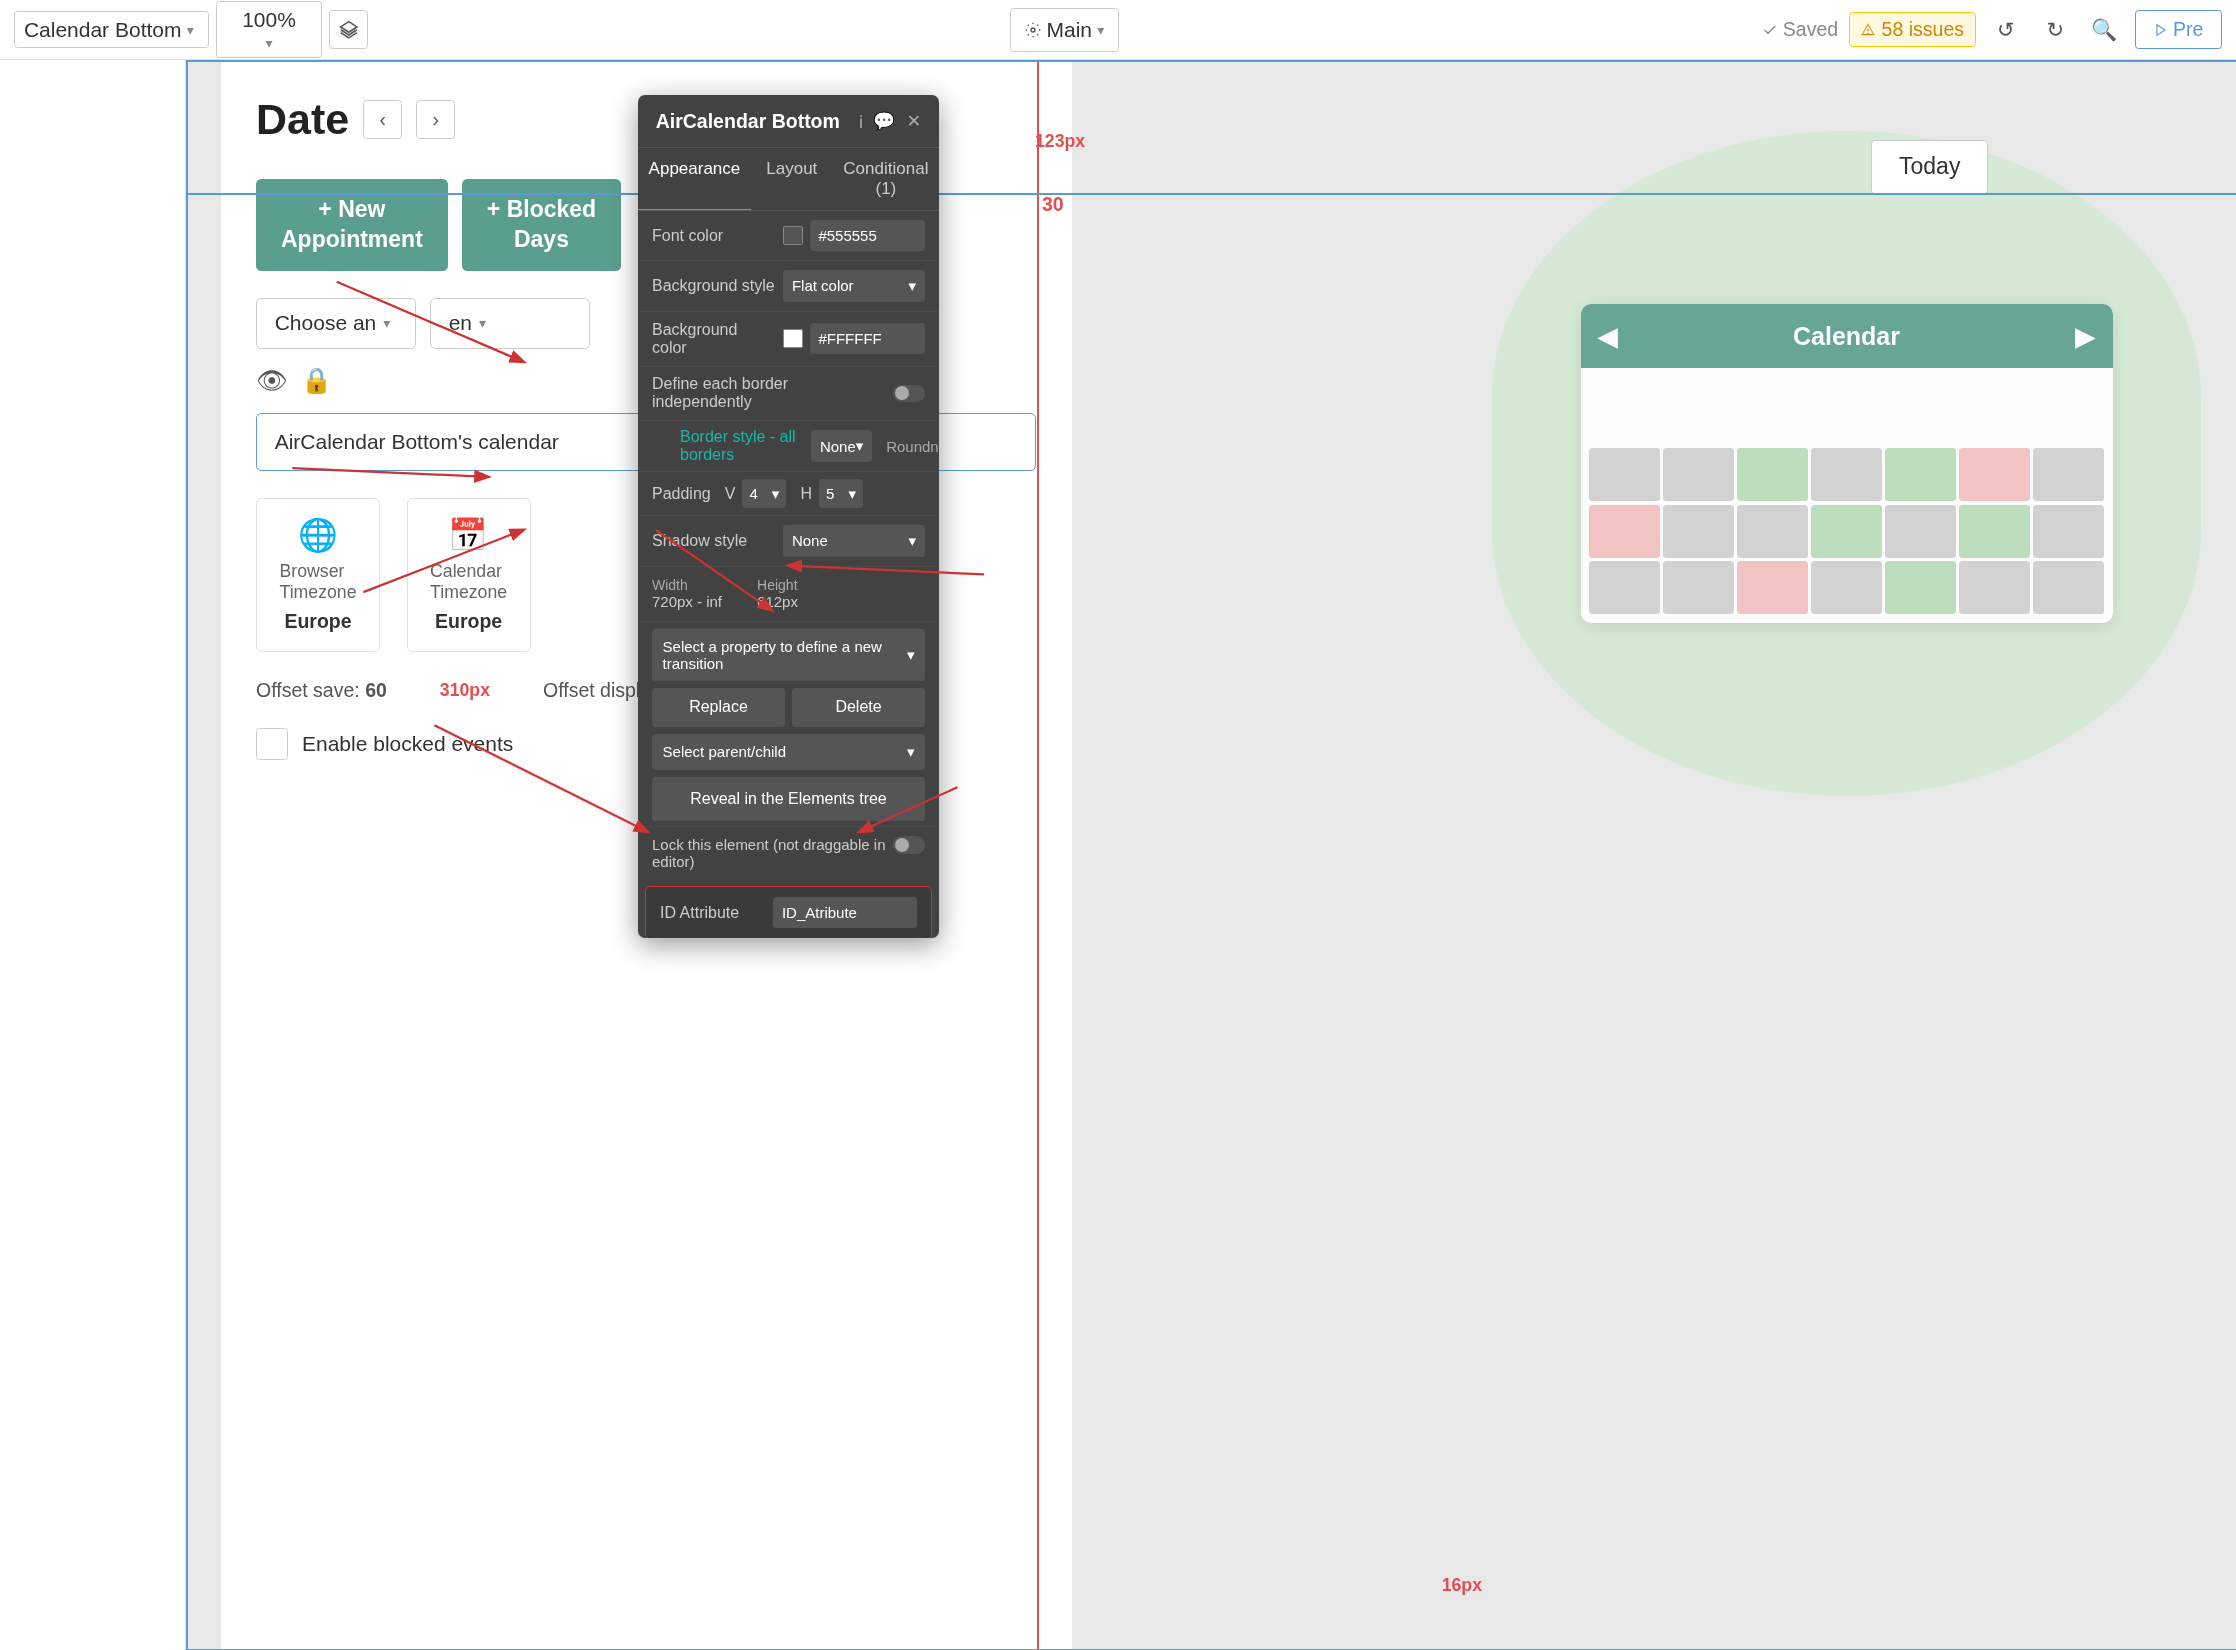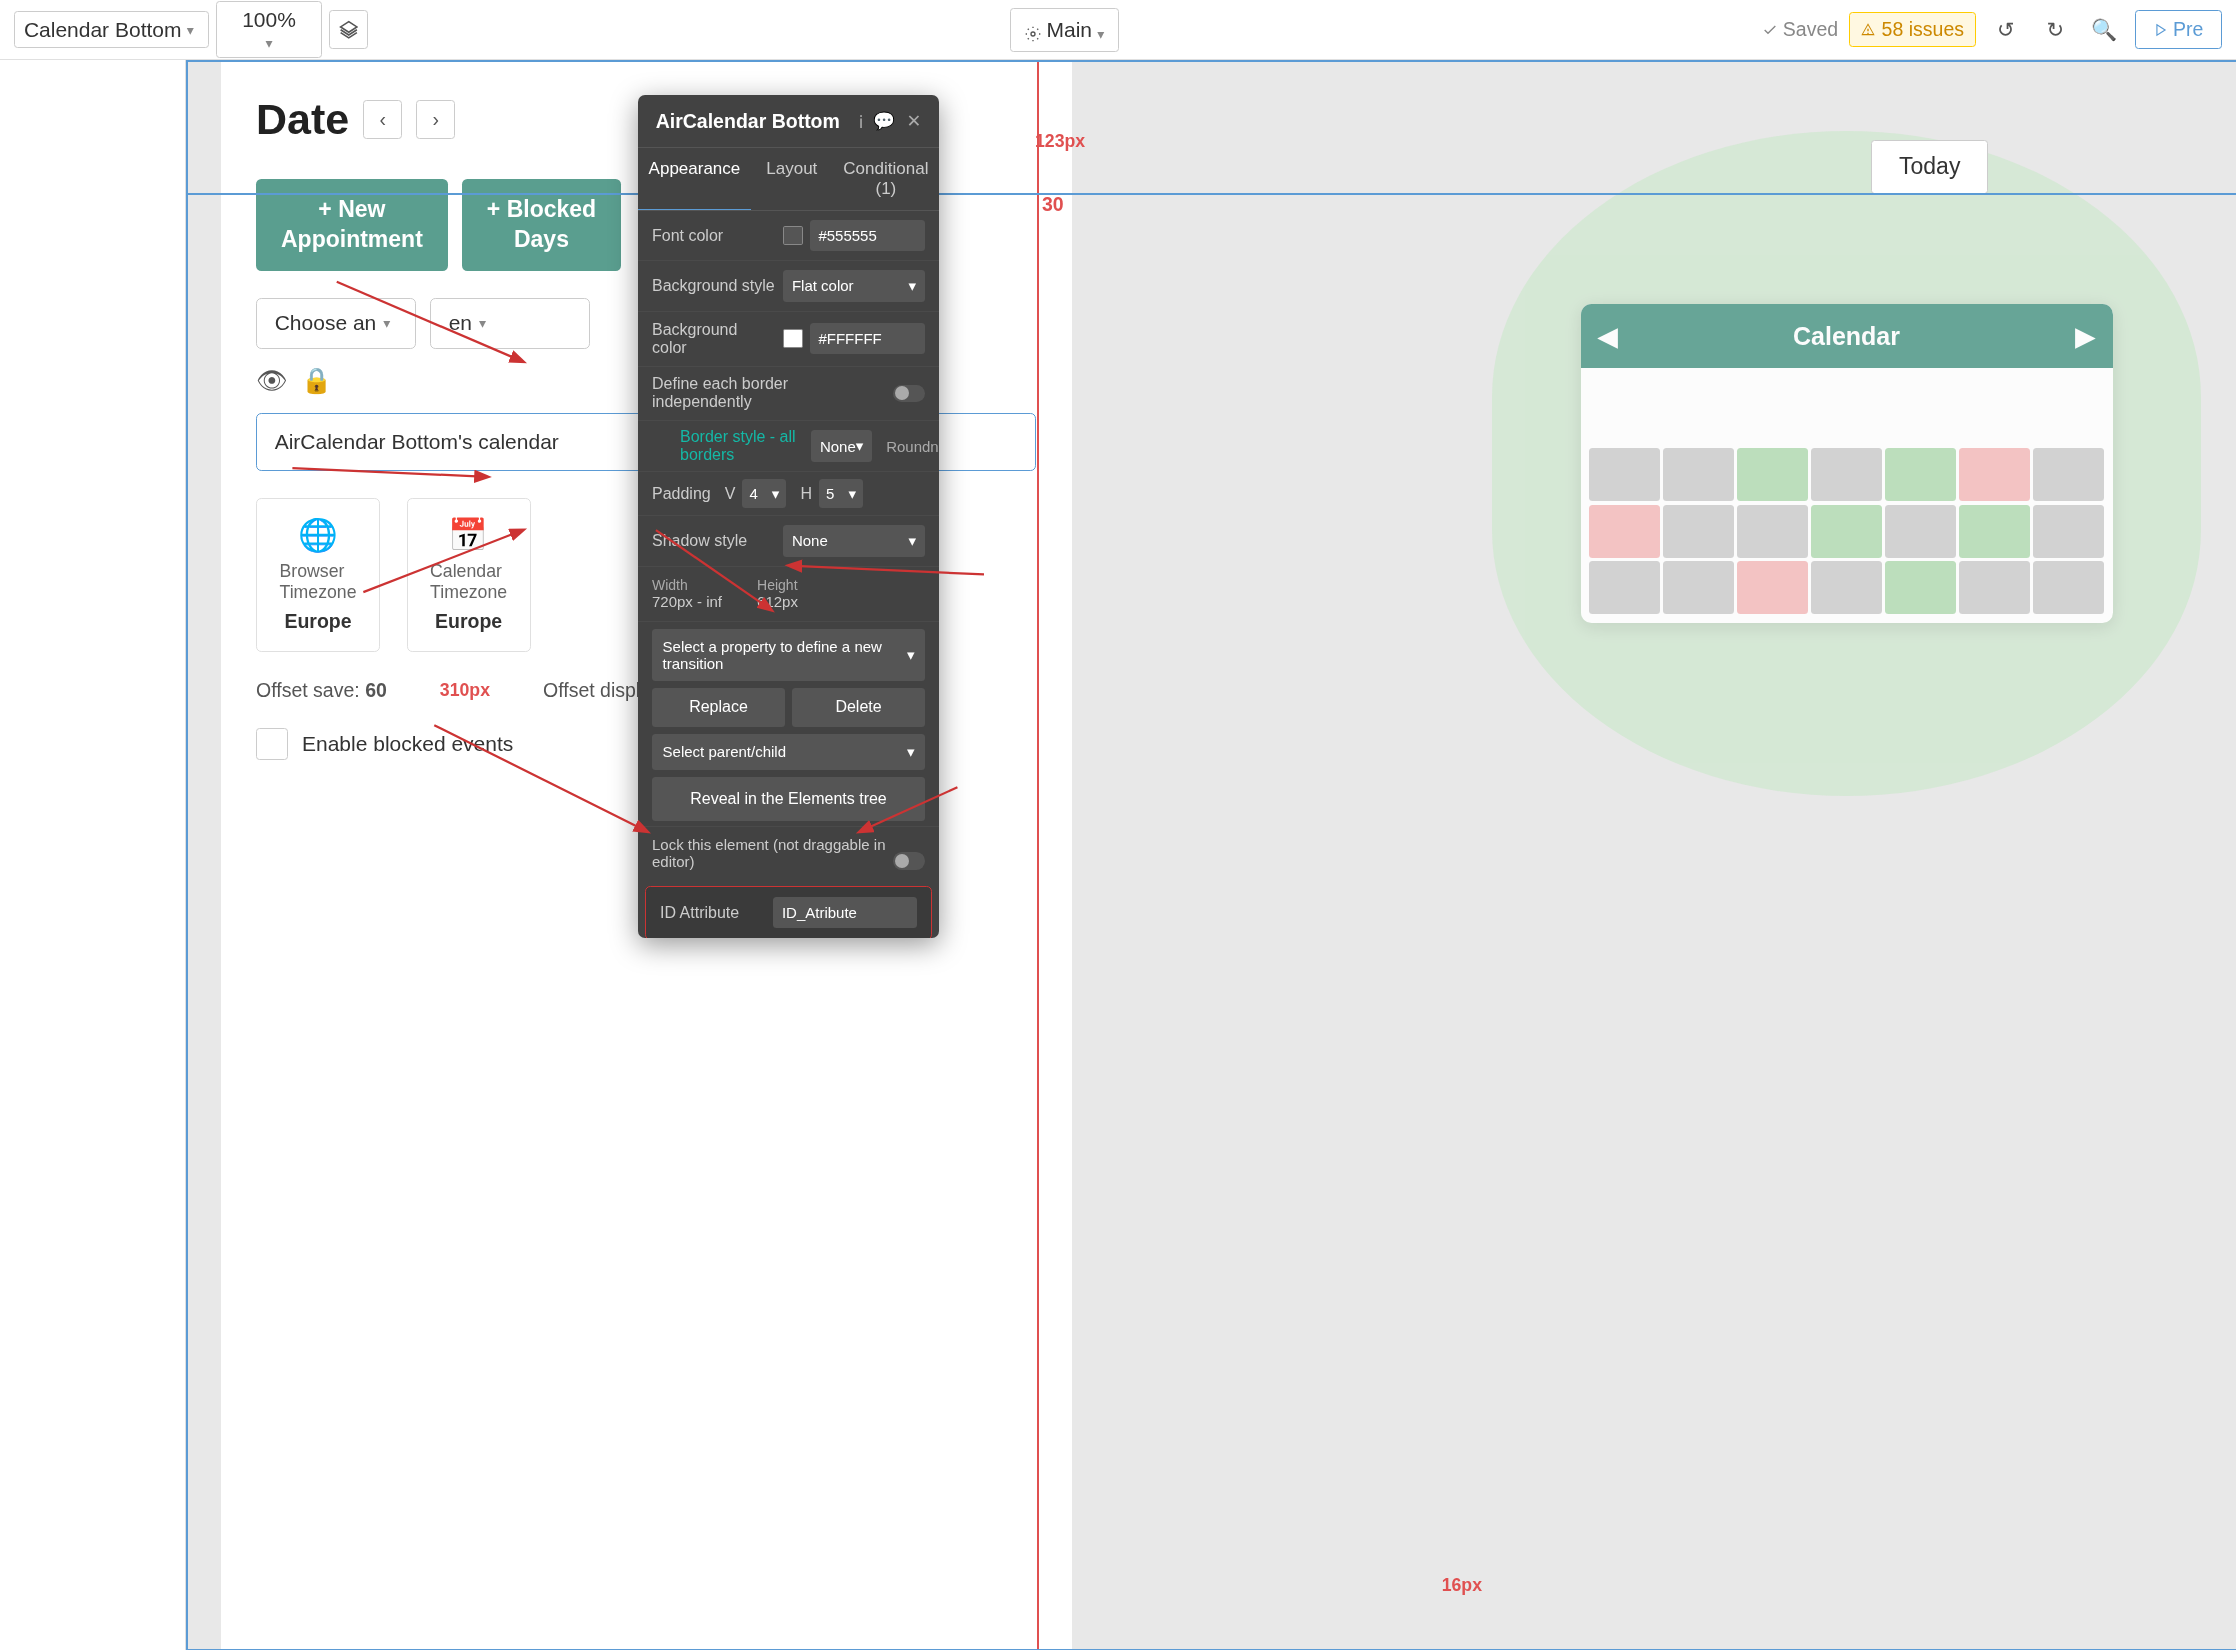--- a/index.html
+++ b/index.html
@@ -22,21 +22,21 @@
       border-radius: 3.5px; padding: 5.3px 8.9px; background: #fff; cursor: pointer;
       font-size: 21px; color: #333; min-width: 106px; flex-direction: column;
     }
     .icon-btn {
       width: 39px; height: 39px; border: 0.9px solid #ccc; border-radius: 3.5px;
       background: #fff; display: flex; align-items: center; justify-content: center;
       cursor: pointer; font-size: 19.5px; color: #555;
     }
     .topbar-center { flex: 1; display: flex; justify-content: center; align-items: center; gap: 7px; }
     .main-selector {
-      display: flex; align-items: flex-end; gap: 5.3px; border: 0.9px solid #ccc;
+      display: flex; align-items: center; gap: 5.3px; border: 0.9px solid #ccc;
       border-radius: 3.5px; padding: 9px 14px; background: #fff; cursor: pointer;
       font-size: 21px; color: #333;
     }
     .topbar-right { display: flex; align-items: center; gap: 10.6px; }
     .saved-text { font-size: 19.5px; color: #888; display: flex; align-items: center; gap: 5.3px; }
     .issues-btn {
       display: flex; align-items: center; gap: 5.3px; padding: 5.3px 10.6px;
       background: #fff8e1; border: 0.9px solid #ffcc00; border-radius: 3.5px;
       font-size: 19.5px; color: #cc8800; cursor: pointer;
     }
@@ -264,21 +264,21 @@
     .two-btn-row {
       display: flex; margin: 5.3px 14px; gap: 7px;
     }
     .two-btn {
       flex: 1; background: #555; border: none; border-radius: 3.5px;
       color: #fff; font-size: 16px; padding: 10.6px;
       display: flex; align-items: center; justify-content: center; cursor: pointer;
     }
 
     .lock-row {
-      display: flex; align-items: flex-end; padding: 8.9px 14px; gap: 1px; border-top: 0.9px solid #4a4a4a;
+      display: flex; align-items: flex-start; padding: 8.9px 14px; gap: 1px; border-top: 0.9px solid #4a4a4a;
     }
     .lock-label { font-size: 15px; color: #ccc; flex: 1; }
 
     .id-section {
       background: #3a3a3a; margin: 7px; border-radius: 5.3px; padding: 10.6px 14px;
       border: 1.8px solid #cc3333;
     }
     .id-row { display: flex; align-items: center; gap: 7px; }
     .id-label { font-size: 16px; color: #ccc; flex: 0 0 106px; }
     .id-input {

